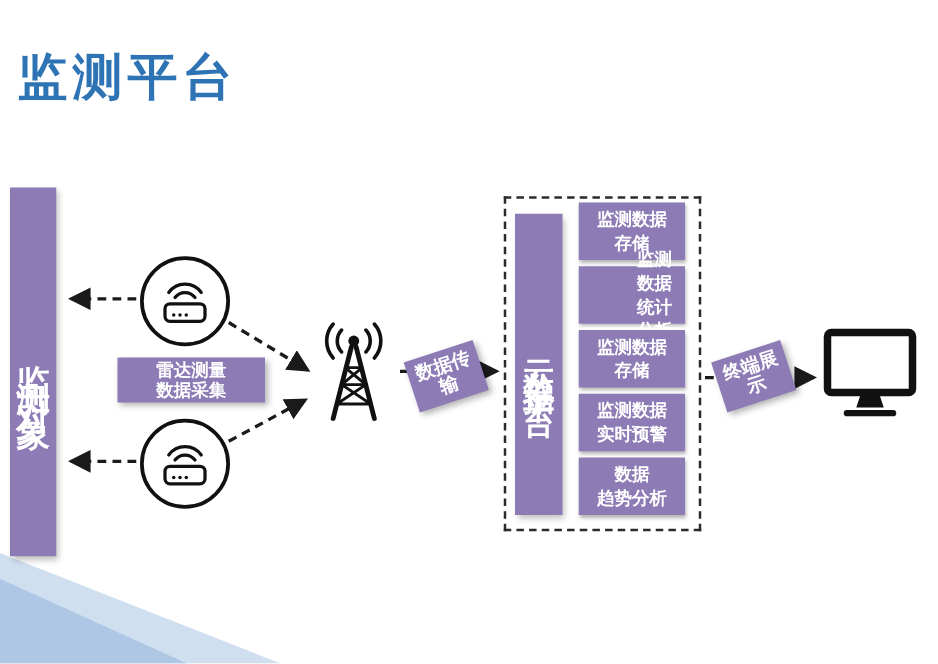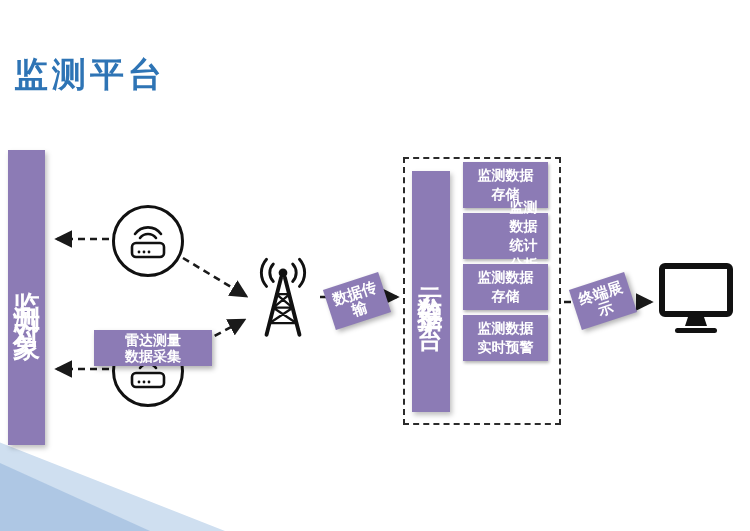--- a/index.html
+++ b/index.html
@@ -9,43 +9,43 @@
     --c-deco_light:#CFDFF0;
     --c-deco_dark:#A8C3E2;
   }
   *{box-sizing:border-box;}
   html,body{margin:0;padding:0;background:#fff;}
   .canvas{
     position:relative;width:750px;height:531px;background:#fff;overflow:hidden;
     font-family:"Liberation Sans","DejaVu Sans",sans-serif;
   }
   .page-title{
-    position:absolute;left:14px;top:56px;
-    font-size:34px;font-weight:bold;color:var(--c-title,#2E74B5);
+    position:absolute;left:14px;top:44px;
+    font-size:40px;font-weight:bold;color:var(--c-title,#2E74B5);
     letter-spacing:4px;line-height:36px;
   }
   
   .vbar{
     position:absolute;background:var(--c-purple,#8C7BB5);color:#fff;
     display:flex;align-items:center;justify-content:center;
     writing-mode:vertical-rl;text-orientation:upright;
     font-weight:bold;box-shadow:2px 3px 5px rgba(0,0,0,.25);
   }
   .target-bar{left:8px;top:150px;width:37px;height:295px;font-size:27px;letter-spacing:14px;}
   .cloud-bar{left:412px;top:171px;width:38px;height:241px;font-size:25px;letter-spacing:9px;}
   
   .sensor{position:absolute;width:76px;height:76px;}
   .sensor-1{left:110px;top:203px;}
   .sensor-2{left:110px;top:333px;}
   
   .badge-flat{
     position:absolute;left:94px;top:286px;width:118px;height:36px;
     background:var(--c-purple,#8C7BB5);color:#fff;font-size:14px;font-weight:bold;
     line-height:16px;display:flex;align-items:center;justify-content:center;
-    text-align:center;white-space:pre-line;box-shadow:2px 3px 5px rgba(0,0,0,.3);margin-top:44px;
+    text-align:center;white-space:pre-line;box-shadow:2px 3px 5px rgba(0,0,0,.3);
   }
   .badge-rot{
     position:absolute;width:58px;height:42px;padding:0 5px;
     background:var(--c-purple,#8C7BB5);color:#fff;font-size:15px;font-weight:bold;
     line-height:16.5px;display:flex;align-items:center;justify-content:center;
     text-align:center;transform:rotate(-18deg);box-shadow:2px 3px 5px rgba(0,0,0,.3);
   }
   .badge-transmission{left:328px;top:280px;}
   .badge-terminal{left:574px;top:280px;}
   
@@ -156,20 +156,22 @@
   <div class="cloud-panel"></div>
   <div class="vbar cloud-bar">
     <span>云数据平台</span>
   </div>
   <div class="fn-box fn-1">监测数据存储</div>
   <div class="fn-box fn-2">监测数据
 统计分析</div>
   <div class="fn-box fn-3">监测数据存储</div>
   <div class="fn-box fn-4">监测数据
 实时预警</div>
+  <div class="fn-box fn-5">数据
+趋势分析</div>
 
   <div class="badge-rot badge-terminal">终端展示</div>
 
   <div class="monitor">
     <svg class="icon-svg" viewBox="0 0 76 84" xmlns="http://www.w3.org/2000/svg">
       <rect x="4" y="4" width="68" height="48" rx="3" fill="#fff" stroke="#111" stroke-width="6"></rect>
       <path d="M31,52 L45,52 L49,64 L27,64 Z" fill="#111"></path>
       <rect x="17" y="66" width="42" height="5" rx="2.5" fill="#111"></rect>
     </svg>
   </div>

